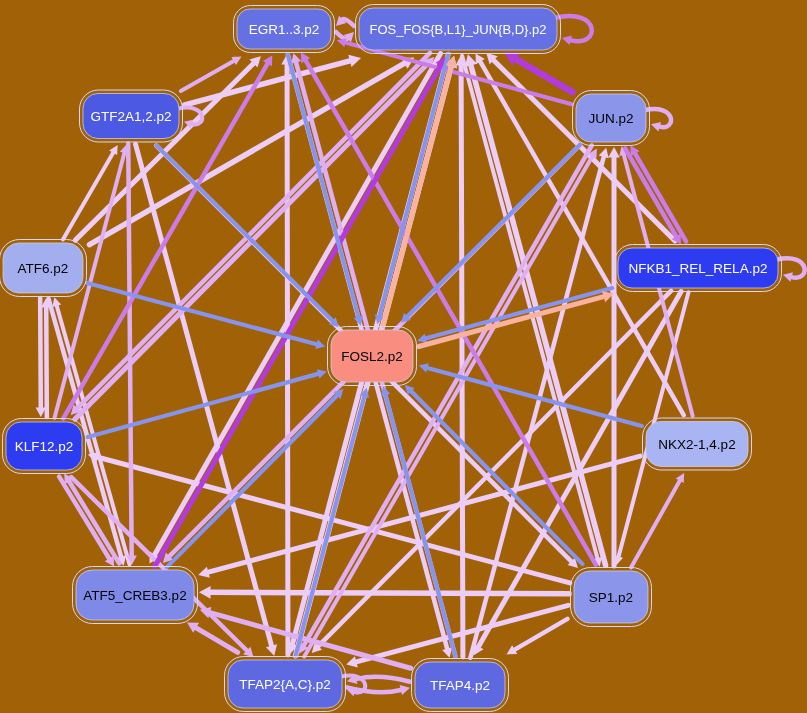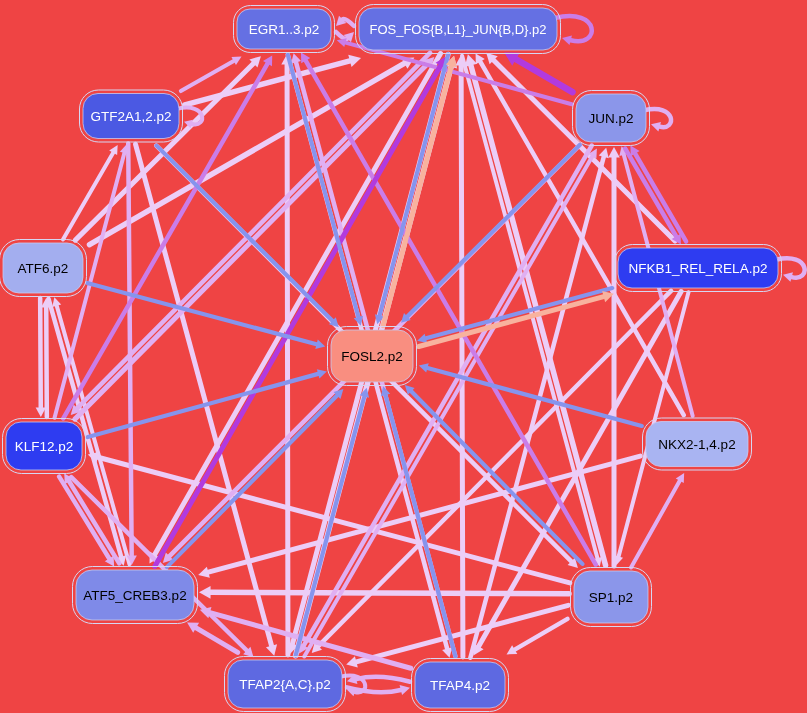--- a/index.html
+++ b/index.html
@@ -1,17 +1,17 @@
 <!DOCTYPE html>
 <html><head>
 <meta charset="utf-8">
 <style>
   html,body{margin:0;padding:0;background:#ffffff;}
   body{font-family:"Liberation Sans", sans-serif;}
-  #canvas-wrap{position:relative;width:807px;height:713px;background:#ef4444;overflow:hidden;}
+  #canvas-wrap{position:relative;width:807px;height:713px;background:#a16207;overflow:hidden;}
   svg{display:block;}
   text{font-family:"Liberation Sans", sans-serif;}
 </style>
 </head>
 <body>
 
 <div id="canvas-wrap">
   <svg id="graph-svg" width="807" height="713" viewBox="0 0 807 713">
       <line x1="184.7713323691147" y1="104.79822836996256" x2="349.8854831036326" y2="60.86877542224677" stroke="#eccdf7" stroke-width="5.5" stroke-linecap="round"></line>
       <polygon points="361.0471944380802,57.899145801155214 351.5117088485161,66.98114115301568 348.25925735874915,54.756409691477856" fill="#eccdf7"></polygon>

